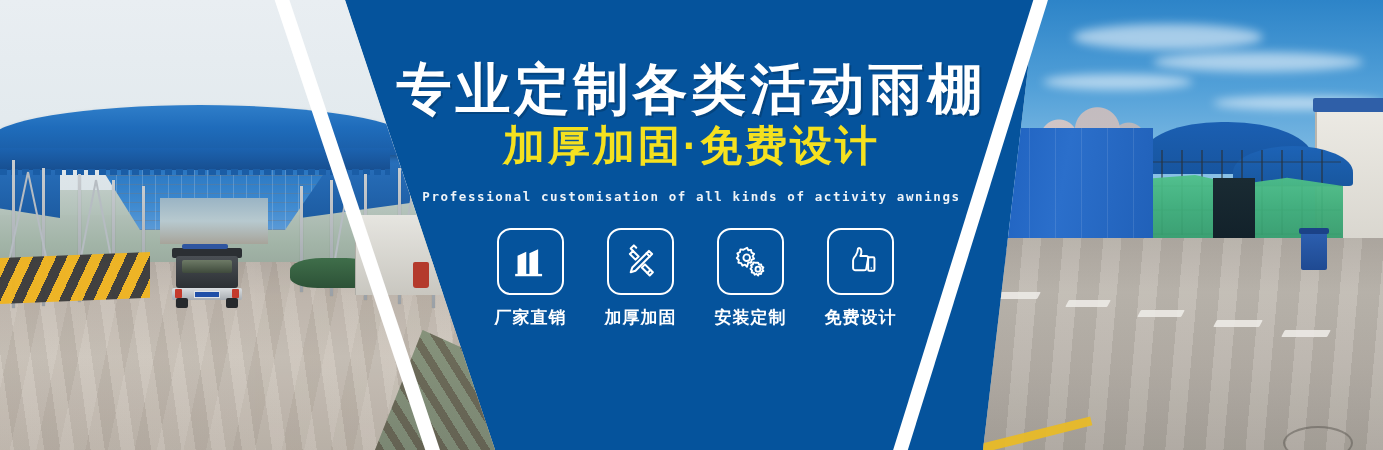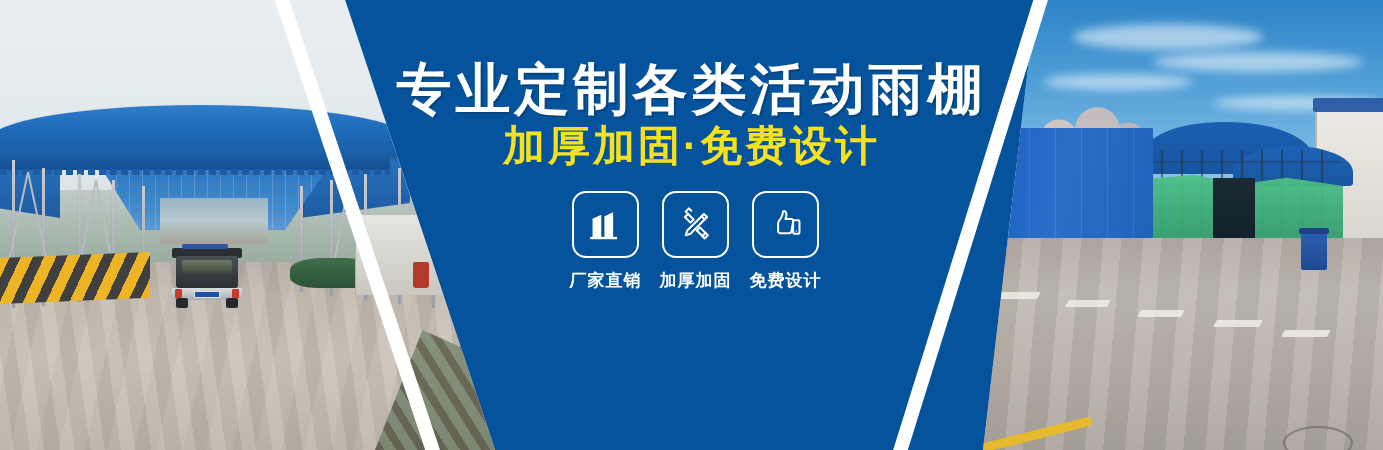--- a/index.html
+++ b/index.html
@@ -297,21 +297,21 @@
     font-size:11.5px;
     color:#e6edf5;
     letter-spacing:1.3px;
     font-family:"DejaVu Sans Mono", monospace;
     font-weight:bold;
   }
 
   .features {
     margin-top:24px;
     display:flex;
-    gap:18px;
+    gap:38px;
     margin-left:8px;
   }
   .feature { display:flex; flex-direction:column; align-items:center; }
   .feature-box {
     width:67px; height:67px;
     border:2px solid #ffffff;
     border-radius:14px;
     display:flex; align-items:center; justify-content:center;
   }
   .feature-box svg { width:38px; height:38px; display:block; }
@@ -410,20 +410,21 @@
 
   <div class="slash left"></div>
   <div class="slash right"></div>
 
   <div class="center">
 
     <div class="headline">专业定制各类活动雨棚</div>
 
     <div class="subhead">加厚加固·免费设计</div>
 
+    <div class="eng1">Professional customisation of all kinds of activity awnings</div>
 
 
     <div class="features">
 
       <div class="feature">
         <div class="feature-box">
           <svg viewBox="0 0 48 48">
             <path fill="#ffffff" d="M7 40V16l11-5v29H7zm2-19h3v3H9v-3zm5 0h3v3h-3v-3zM9 27h3v3H9v-3zm5 0h3v3h-3v-3zM9 33h3v3H9v-3zm5 0h3v3h-3v-3z"></path>
             <path fill="#ffffff" d="M22 40V13l11-5v32H22zm3-21h3v3h-3v-3zm5 0h3v3h-3v-3zm-5 6h3v3h-3v-3zm5 0h3v3h-3v-3zm-5 6h3v3h-3v-3zm5 0h3v3h-3v-3z"></path>
             <rect fill="#ffffff" x="4" y="39" width="34" height="3"></rect>
@@ -441,20 +442,33 @@
               <path d="M36 34l-4 4-7-7 4-4 7 7z"></path>
               <path d="M32 38l3 3 4-4-3-3"></path>
               <path d="M34 10l4 4-21 21-6 2 2-6L34 10z"></path>
               <path d="M31 13l4 4"></path>
             </g>
           </svg>
         </div>
         <div class="feature-label">加厚加固</div>
       </div>
 
+      <div class="feature">
+        <div class="feature-box">
+          <svg viewBox="0 0 48 48">
+            <g fill="none" stroke="#ffffff" stroke-width="2.4" stroke-linejoin="round">
+              <path d="M19 6l1.6 3.2 3.5-.5.6 3.5 3.2 1.6-1.9 3 1.9 3-3.2 1.6-.6 3.5-3.5-.5L19 30l-2.6-2.6-3.3 1.3-1.5-3.2-3.5-.6.5-3.5L6 19l2.3-2.6-1.5-3.3 3.2-1.5.6-3.5 3.5.5L19 6z"></path>
+              <circle cx="18.6" cy="18.6" r="4.2"></circle>
+              <path d="M33 25l1.2 2.4 2.6-.4.4 2.6 2.4 1.2-1.4 2.2 1.4 2.3-2.4 1.2-.4 2.6-2.6-.4L33 41l-2-2-2.4 1-1.1-2.4-2.6-.4.4-2.6-2-2 1.8-2 -1.1-2.4 2.4-1.1.4-2.6 2.6.4L33 25z"></path>
+              <circle cx="32.8" cy="33" r="3.1"></circle>
+            </g>
+          </svg>
+        </div>
+        <div class="feature-label">安装定制</div>
+      </div>
 
       <div class="feature">
         <div class="feature-box">
           <svg viewBox="0 0 48 48">
             <g fill="none" stroke="#ffffff" stroke-width="2.5" stroke-linejoin="round" stroke-linecap="round">
               <path d="M14 22c0-3 2-4 3.5-6.5S20 10 20 8.2C20 6.6 21 6 22.2 6.4c1.4.5 2.3 2.2 2.3 4.6 0 2-.6 3.9-1.3 5.4h7.3c1.7 0 2.9 1.3 2.6 2.9l-2.4 13c-.2 1.3-1.4 2.2-2.7 2.2H17c-1.7 0-3-1.3-3-3V22z"></path>
               <rect x="33" y="18" width="8" height="17" rx="1.6"></rect>
               <circle cx="37" cy="31.6" r=".9" fill="#ffffff" stroke="none"></circle>
             </g>
           </svg>

